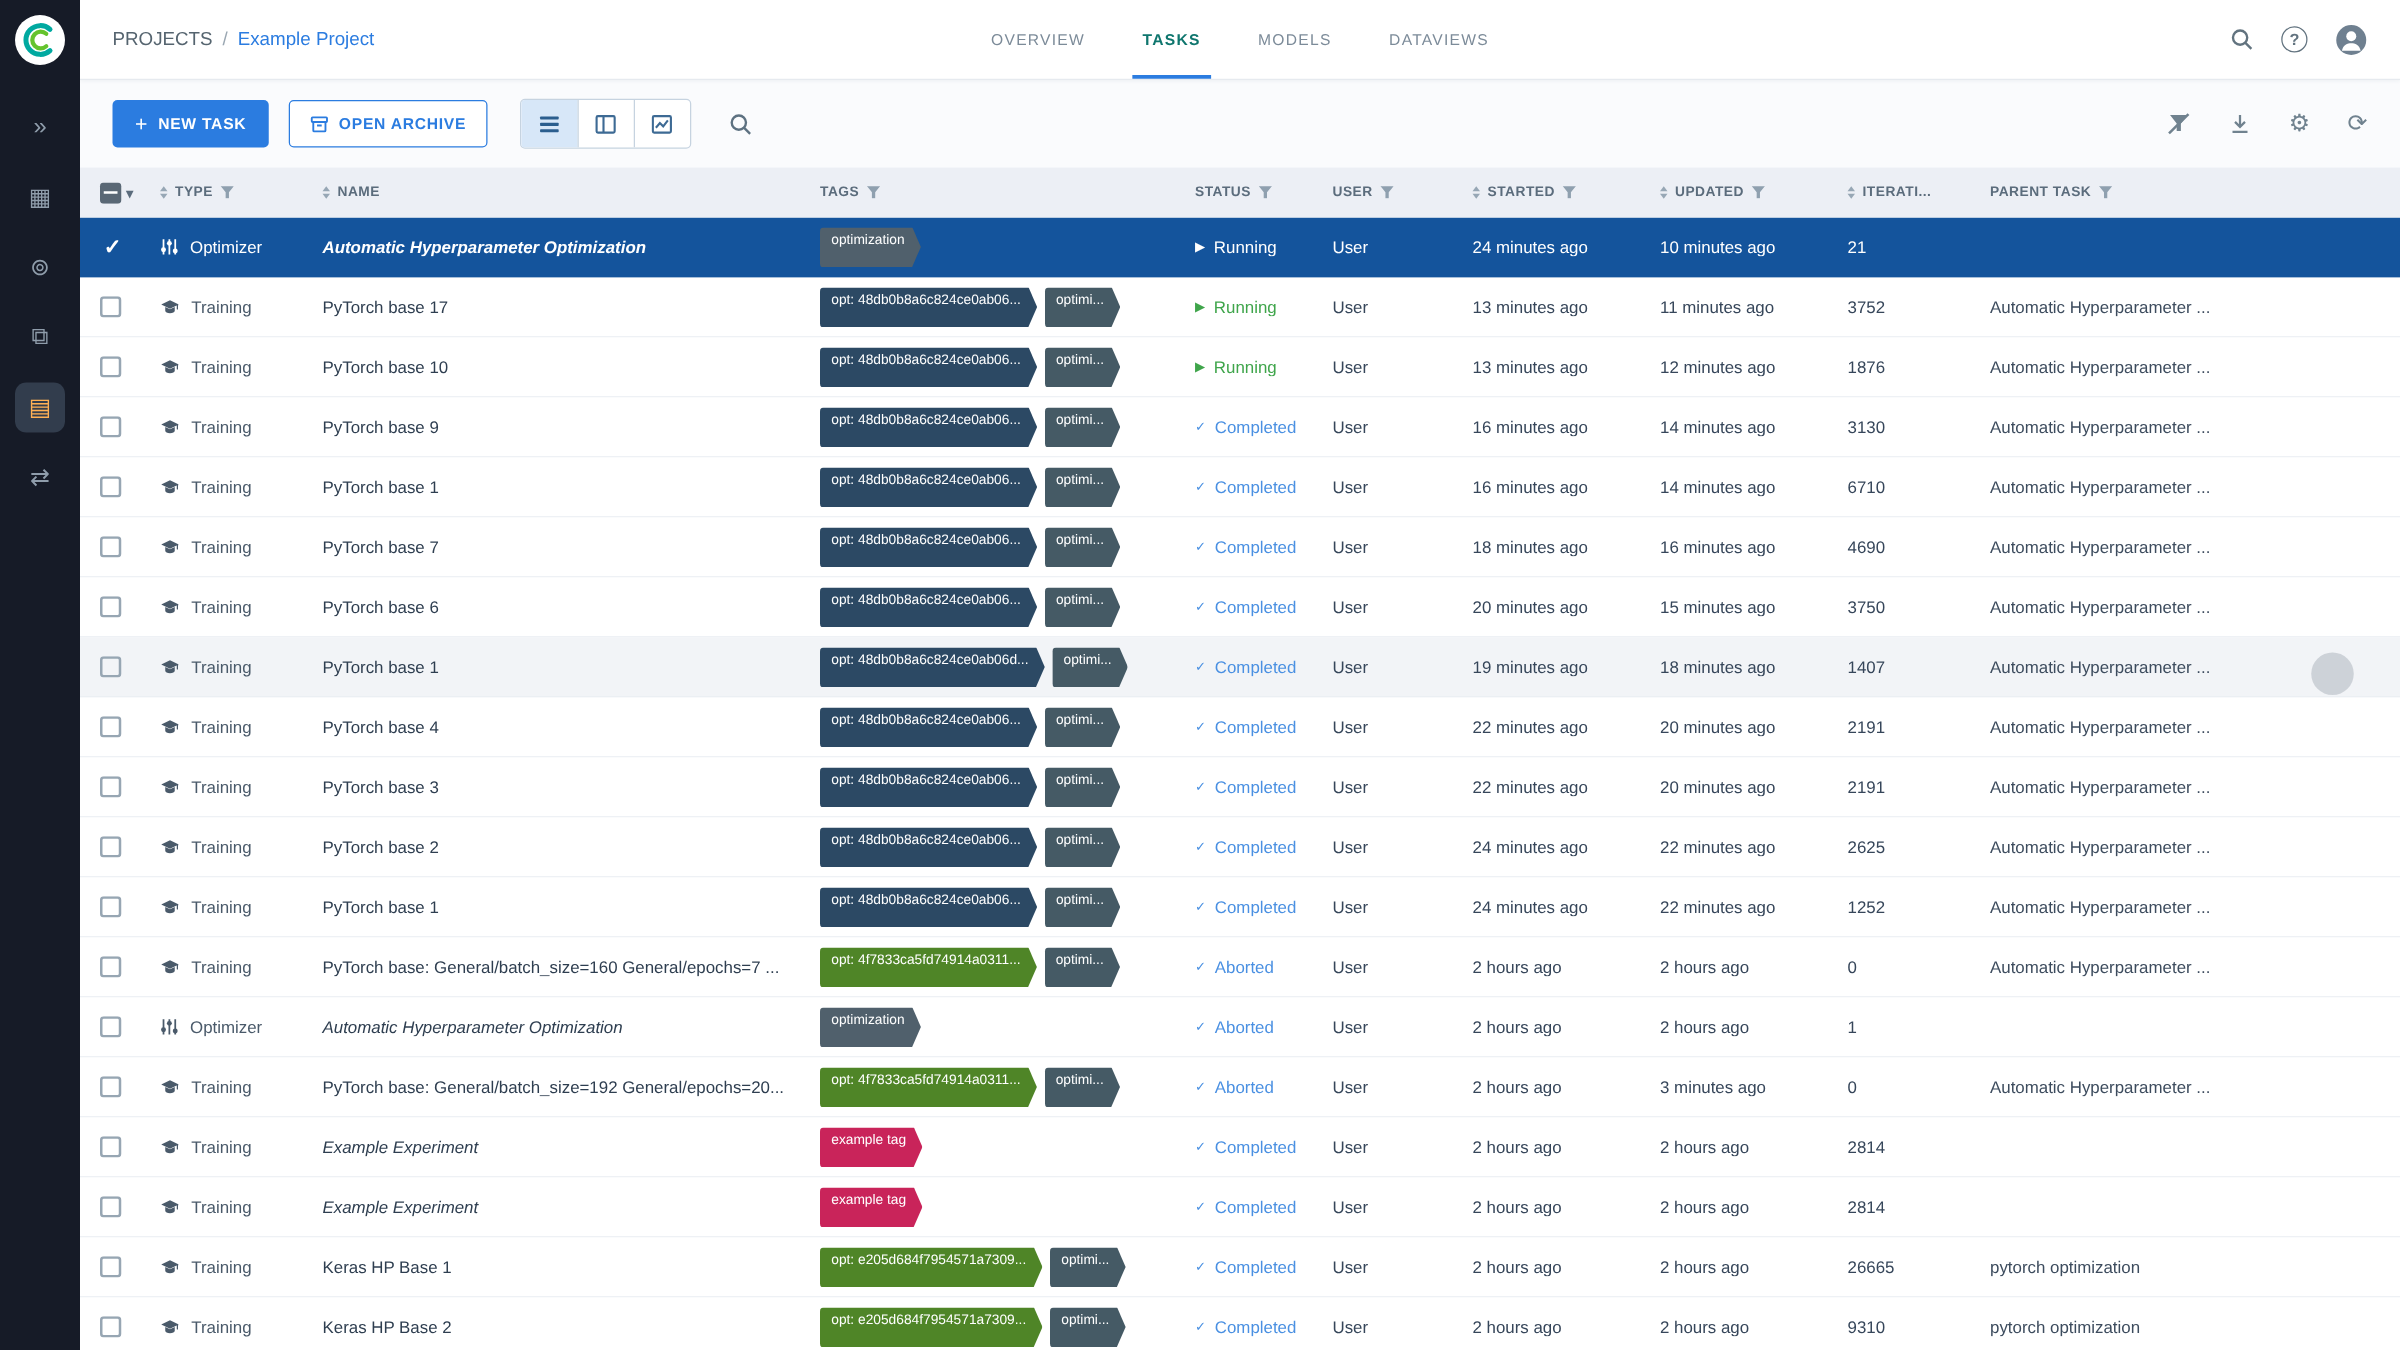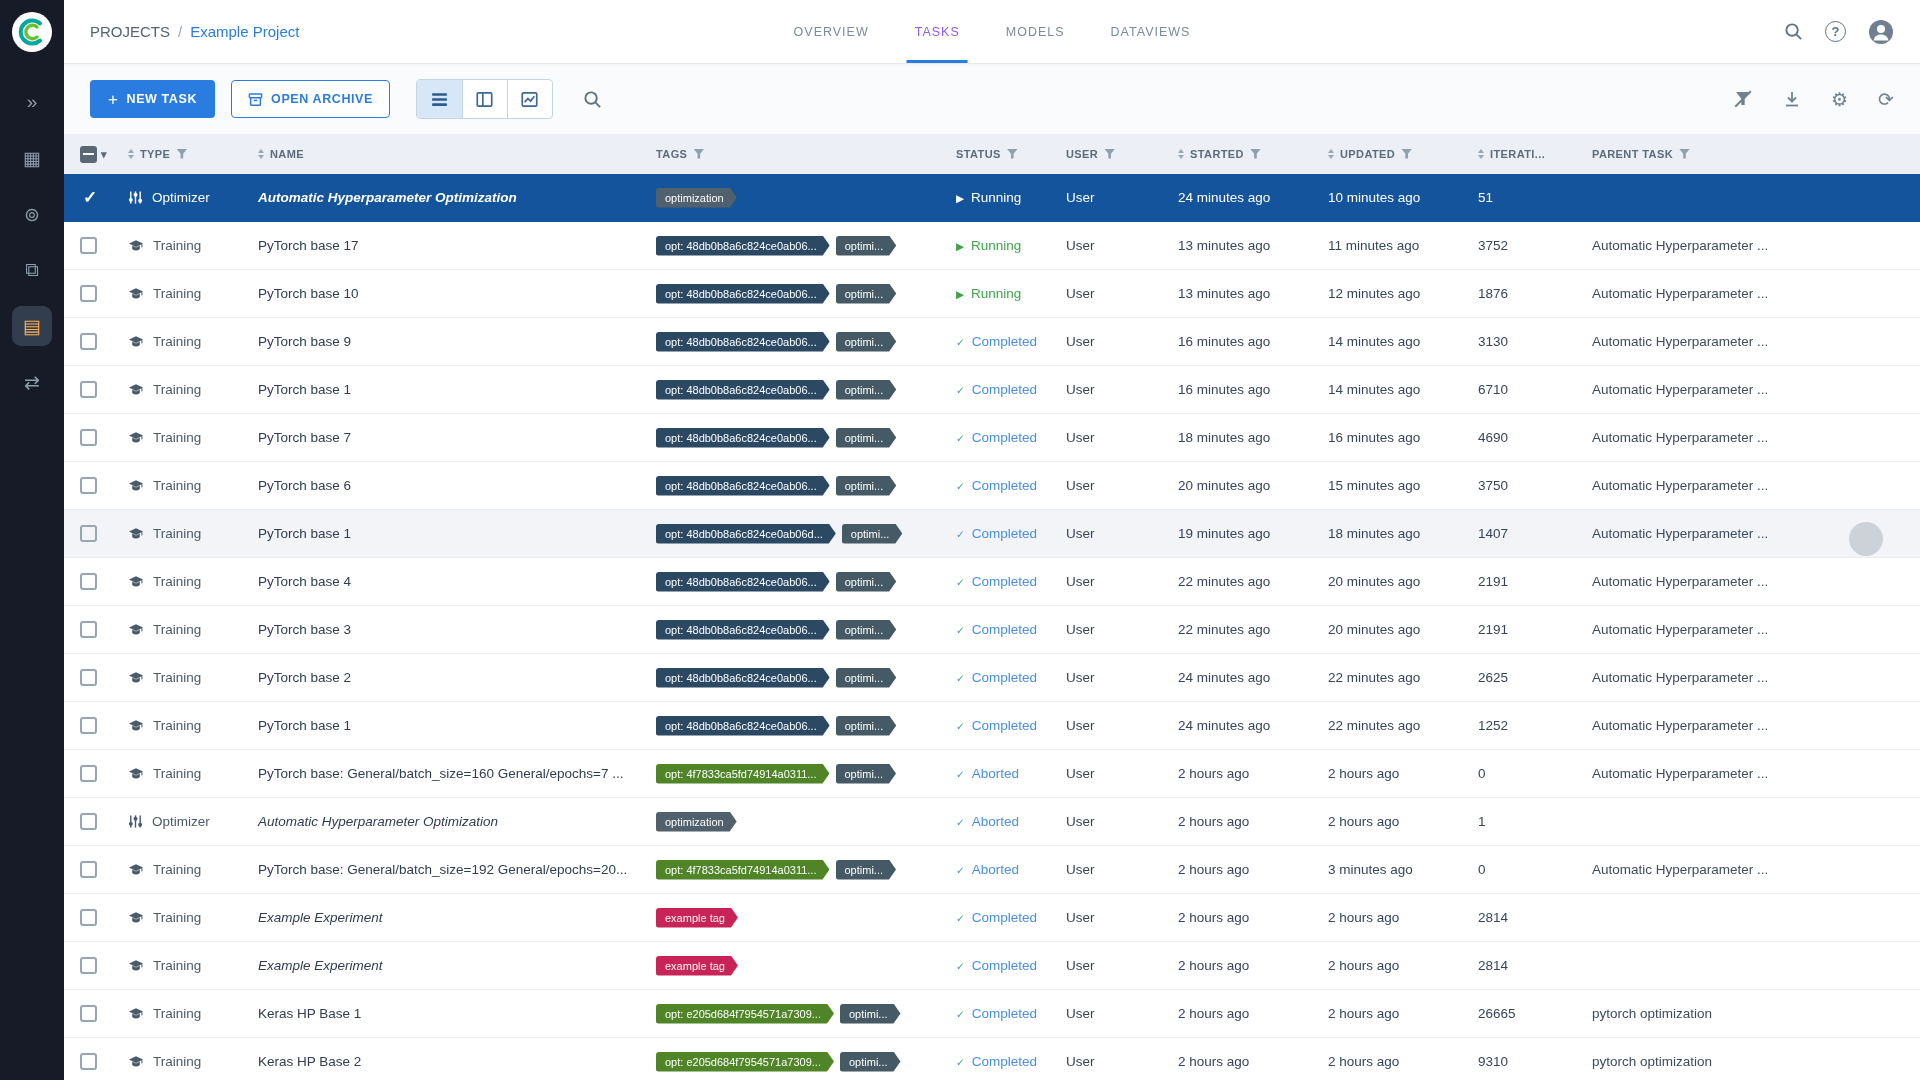--- a/index.html
+++ b/index.html
@@ -32,21 +32,21 @@
     box-shadow: 0 1px 3px rgba(40,60,80,.06); z-index: 5;
   }
   .breadcrumb { font-size: 15px; color: #55646f; display: flex; gap: 8px; align-items: center; }
   .breadcrumb .sep { color: #9aa7b2; }
   .breadcrumb .crumb-link { color: var(--accent, #2b7ce0); cursor: pointer; }
   .tabs { position: absolute; left: 50%; transform: translateX(-50%); height: 100%; display: flex; gap: 46px; text-align: center; }
   .tab {
     height: 100%; display: flex; align-items: center; position: relative;
     font-size: 12.5px; letter-spacing: 1px; color: #7c8b99; font-weight: 500; cursor: pointer;
   }
-  .tab.active { color: #8b5cf6; font-weight: 400; }
+  .tab.active { color: #0f766e; font-weight: 700; }
   .tab.active::after { content: ""; position: absolute; left: -8px; right: -8px; bottom: 0; height: 3px; background: var(--accent, #2b7ce0); }
   .topbar-icons { margin-left: auto; display: flex; align-items: center; gap: 22px; color: #62737f; }
   .icon-btn { cursor: pointer; display: flex; align-items: center; justify-content: center; }
   .help-circle { width: 21px; height: 21px; border: 1.7px solid #62737f; border-radius: 50%; font-size: 13px; font-weight: 700; display: flex; align-items: center; justify-content: center; }
 
   
   .toolbar { height: 70px; flex-shrink: 0; display: flex; align-items: center; padding: 0 26px; gap: 16px; background: #fafbfd; }
   .btn-primary {
     height: 38px; padding: 0 18px; border: none; border-radius: 4px;
     background: var(--accent, #2b7ce0); color: #fff; font-size: 12.5px; font-weight: 700;
@@ -99,21 +99,21 @@
   .tr.selected .checkbox { border-color: transparent; }
   .tr.selected .checkbox::after { content: "✓"; position: absolute; top: -4px; left: 1px; color: #fff; font-size: 17px; font-weight: 700; }
   .td-type { display: flex; align-items: center; gap: 9px; color: #4a5a6a; }
   .tr.selected .td-type { color: #fff; }
   .type-icon { display: flex; align-items: center; }
   .td-name { font-weight: 500; color: #2e3e50; }
   .tr.selected .td-name { color: #fff; font-weight: 700; }
   .td-name.italic { font-style: italic; }
   .td-tags { display: flex; gap: 6px; overflow: hidden; }
   .tag {
-    height: 20px; line-height: 20px; padding: 0 13px 0 9px; border-radius: 3px;
+    height: 32px; line-height: 20px; padding: 0 13px 0 9px; border-radius: 3px;
     color: #fff; font-size: 11px; white-space: nowrap; flex-shrink: 0;
     clip-path: polygon(0 0, calc(100% - 7px) 0, 100% 50%, calc(100% - 7px) 100%, 0 100%);
   }
   .td-status { display: flex; align-items: center; gap: 7px; }
   .td-status.running { color: var(--running, #3fa54b); }
   .td-status.completed, .td-status.aborted { color: var(--completed, #4a90e2); }
   .tr.selected .td-status { color: #fff; }
   .status-icon { font-size: 10.5px; }
   .td-parent { color: #3d4c5e; }
   .tr.selected .td-parent { color: #fff; }
@@ -323,21 +323,21 @@
     <div class="td td-tags">
             <span class="tag" style="background: rgb(80, 96, 108);">optimization</span>
           </div>
     <div class="td td-status running">
       <span class="status-icon">▶</span>
       <span class="status-label">Running</span>
     </div>
     <div class="td td-user">User</div>
     <div class="td td-started">24 minutes ago</div>
     <div class="td td-updated">10 minutes ago</div>
-    <div class="td td-iter">51</div>
+    <div class="td td-iter">21</div>
     <div class="td td-parent"></div>
   </div>
         <div class="tr grid-cols">
     <div class="td td-select">
       <span class="checkbox"></span>
     </div>
     <div class="td td-type">
       <span class="type-icon">
               <svg width="16" height="16" viewBox="0 0 16 16" fill="currentColor">
                 <path d="M8 2.2 15 5.6 8 9 1 5.6z"></path>

